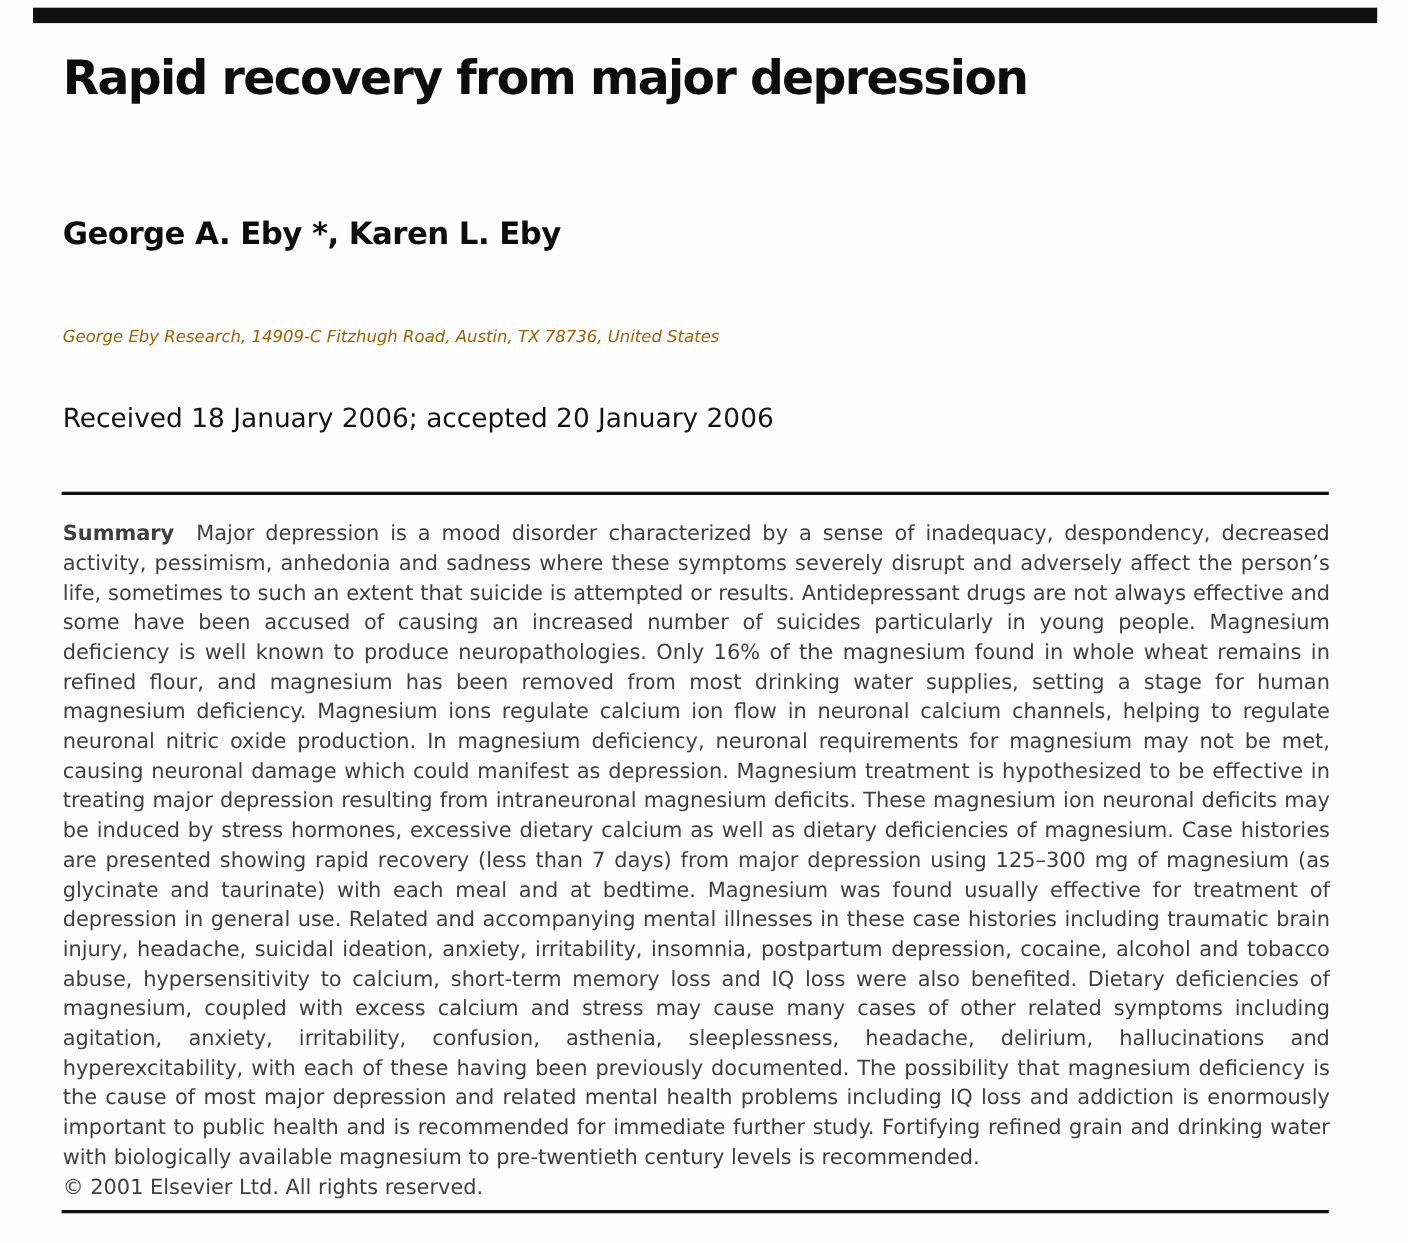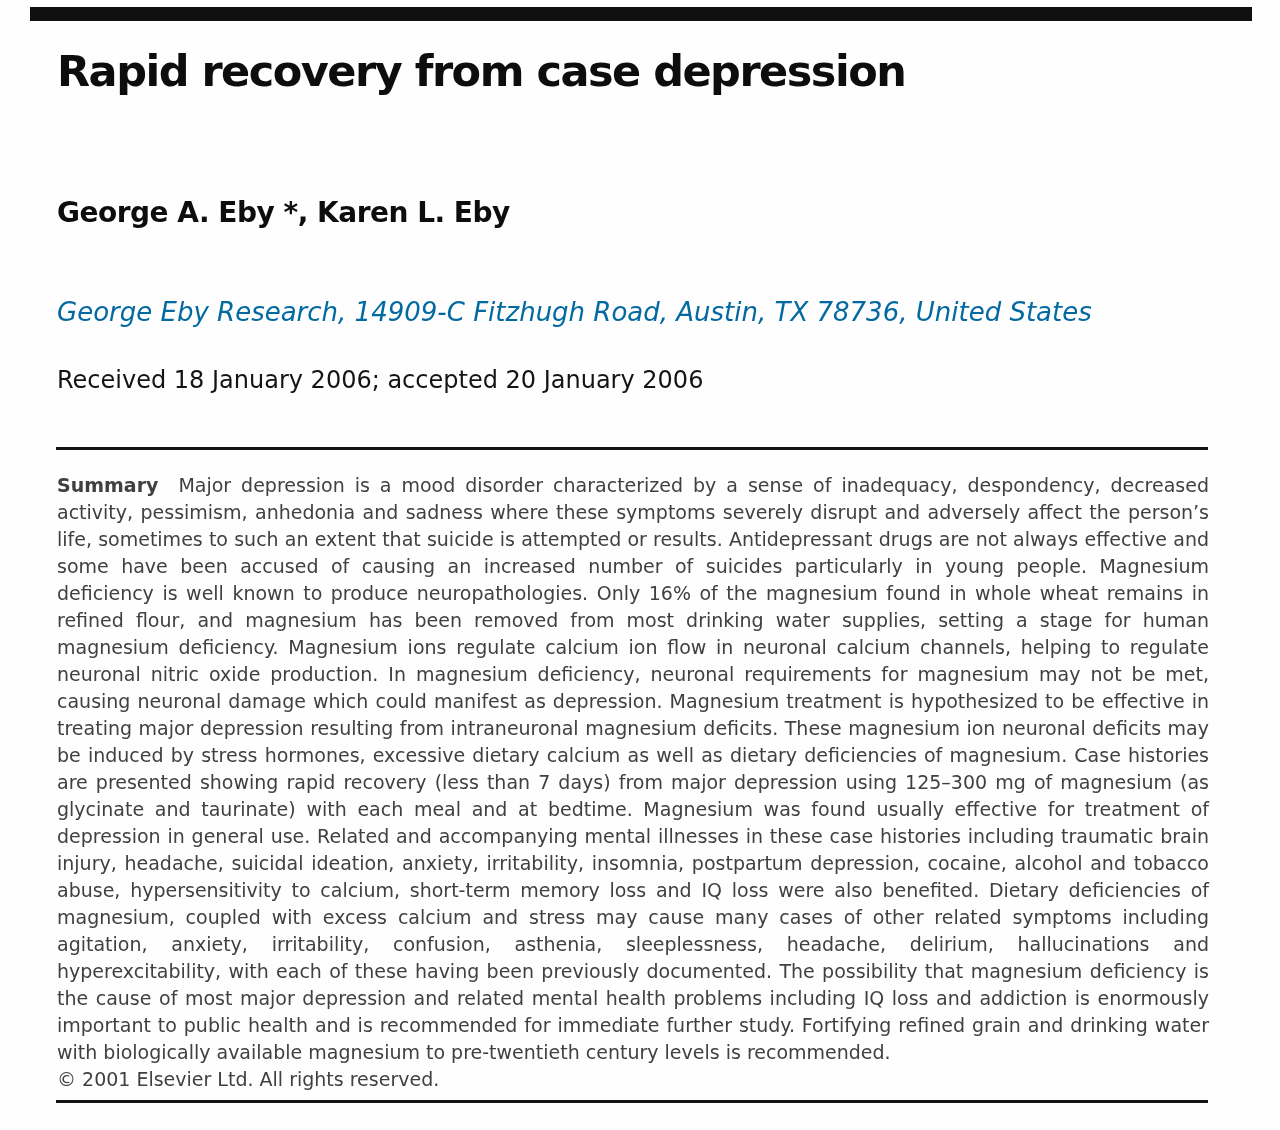--- a/index.html
+++ b/index.html
@@ -44,23 +44,23 @@
     font-size: 28px;
     font-weight: bold;
     letter-spacing: -0.5px;
     color: #0d0d0d;
   }
   .affiliation {
     position: absolute;
     top: 297px;
     left: 57px;
     width: 1150px;
-    font-size: 26px;
+    font-size: 15px;
     font-style: italic;
-    color: #0369a1;
+    color: #a16207;
   }
   .received {
     position: absolute;
     top: 366px;
     left: 57px;
     width: 1150px;
     font-size: 24px;
     color: #141414;
   }
   .rule {
@@ -95,21 +95,21 @@
   }
 </style>
 </head>
 <body>
 
 <div class="page">
 
   <div class="journal-header-bar"></div>
 
   <h1 class="title">
-    <span>Rapid recovery from case depression</span><br>
+    <span>Rapid recovery from major depression</span><br>
   </h1>
 
   <div class="authors">George A. Eby *, Karen L. Eby</div>
 
   <div class="affiliation">George Eby Research, 14909-C Fitzhugh Road, Austin, TX 78736, United States</div>
 
   <div class="received">Received 18 January 2006; accepted 20 January 2006</div>
 
   <hr class="rule rule-top">
 

